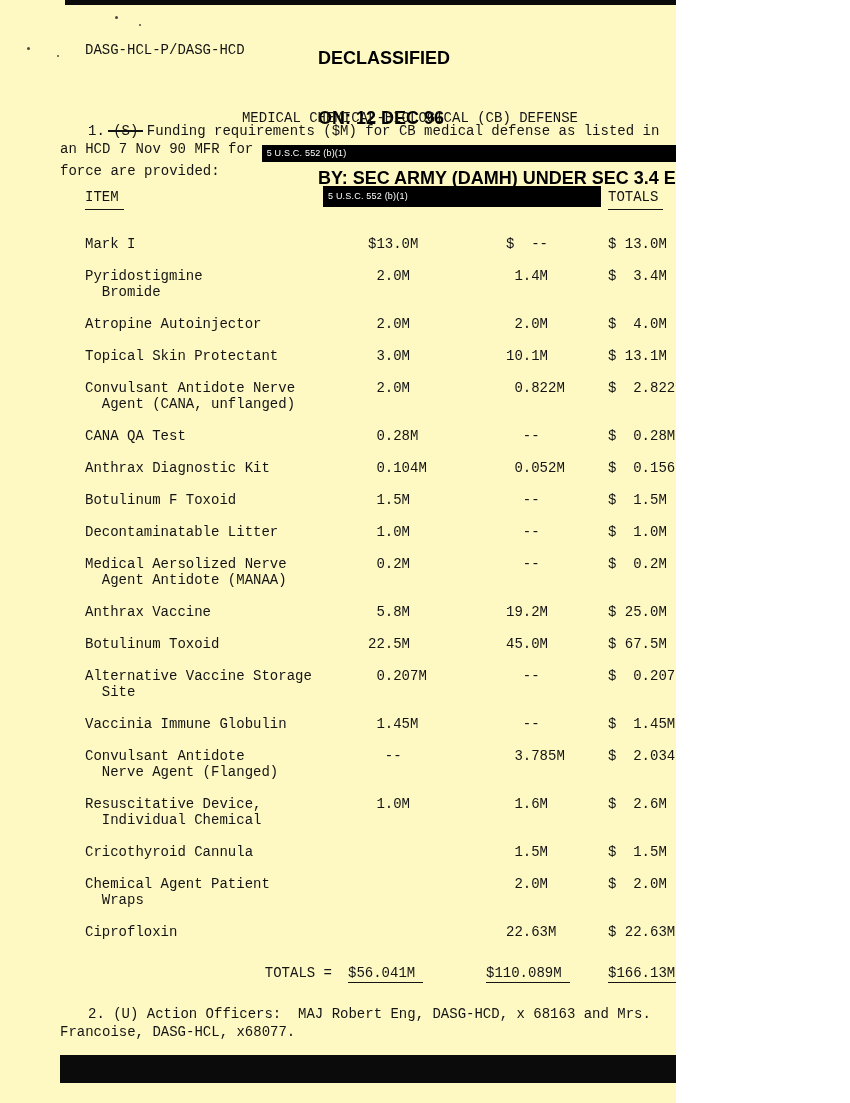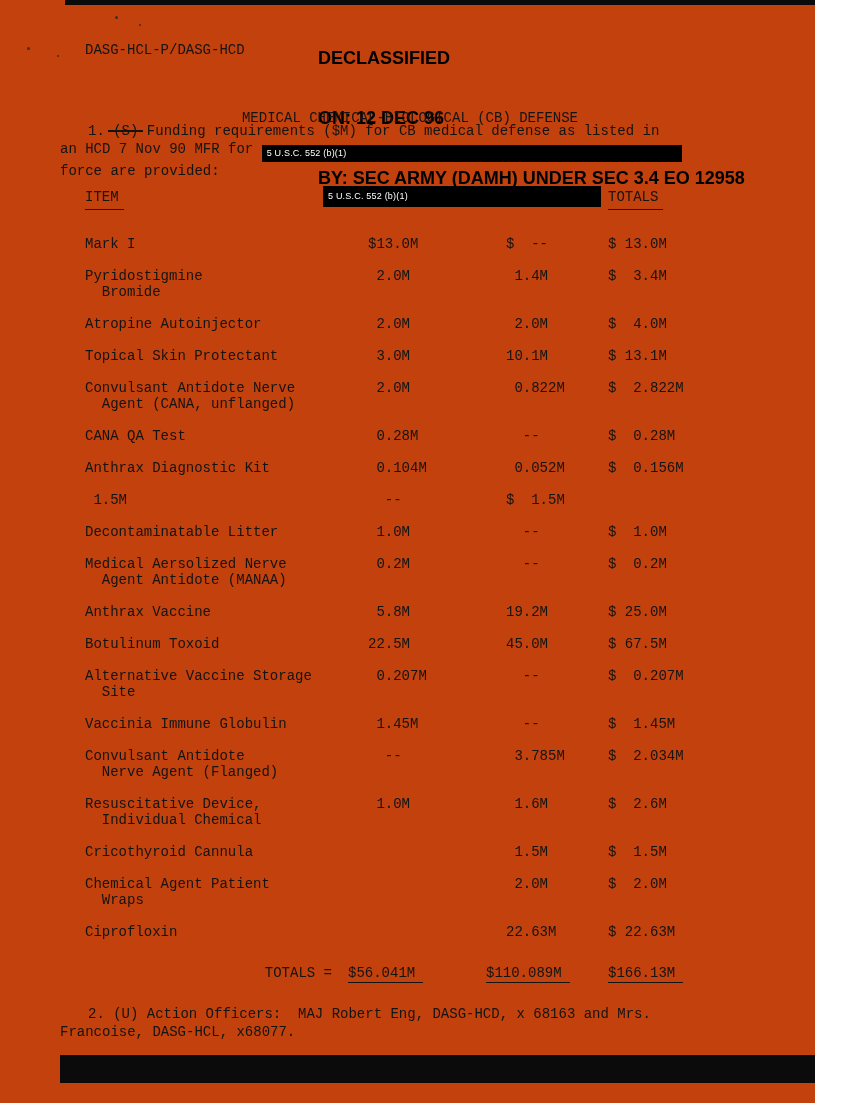--- a/index.html
+++ b/index.html
@@ -1,20 +1,20 @@
 <!DOCTYPE html>
 <html><head>
 <meta charset="utf-8">
 <style>
   html, body { margin: 0; padding: 0; background: #ffffff; }
   .page {
     position: relative;
-    width: 815px;
+    width: 676px;
     height: 1103px;
-    background: #c2410c;
+    background: #fef9c3;
     overflow: hidden;
     font-family: "Liberation Mono", "DejaVu Sans Mono", monospace;
     color: #141414;
     font-size: 14px;
   }
 
   
   .frame { position: absolute; background: #0b0b0b; }
   .frame.top    { left: 65px;  top: 0;      width: 785px; height: 5px; }
   .frame.right  { left: 835px; top: 0;      width: 15px;  height: 1083px; }
@@ -147,20 +147,21 @@
         <div class="cell">  --</div>
         <div class="cell">$  0.28M</div>
       </div>
       <div class="row">
         <div class="cell">Anthrax Diagnostic Kit</div>
         <div class="cell"> 0.104M</div>
         <div class="cell"> 0.052M</div>
         <div class="cell">$  0.156M</div>
       </div>
       <div class="row">
+        <div class="cell">Botulinum F Toxoid</div>
         <div class="cell"> 1.5M</div>
         <div class="cell">  --</div>
         <div class="cell">$  1.5M</div>
       </div>
       <div class="row">
         <div class="cell">Decontaminatable Litter</div>
         <div class="cell"> 1.0M</div>
         <div class="cell">  --</div>
         <div class="cell">$  1.0M</div>
       </div>

